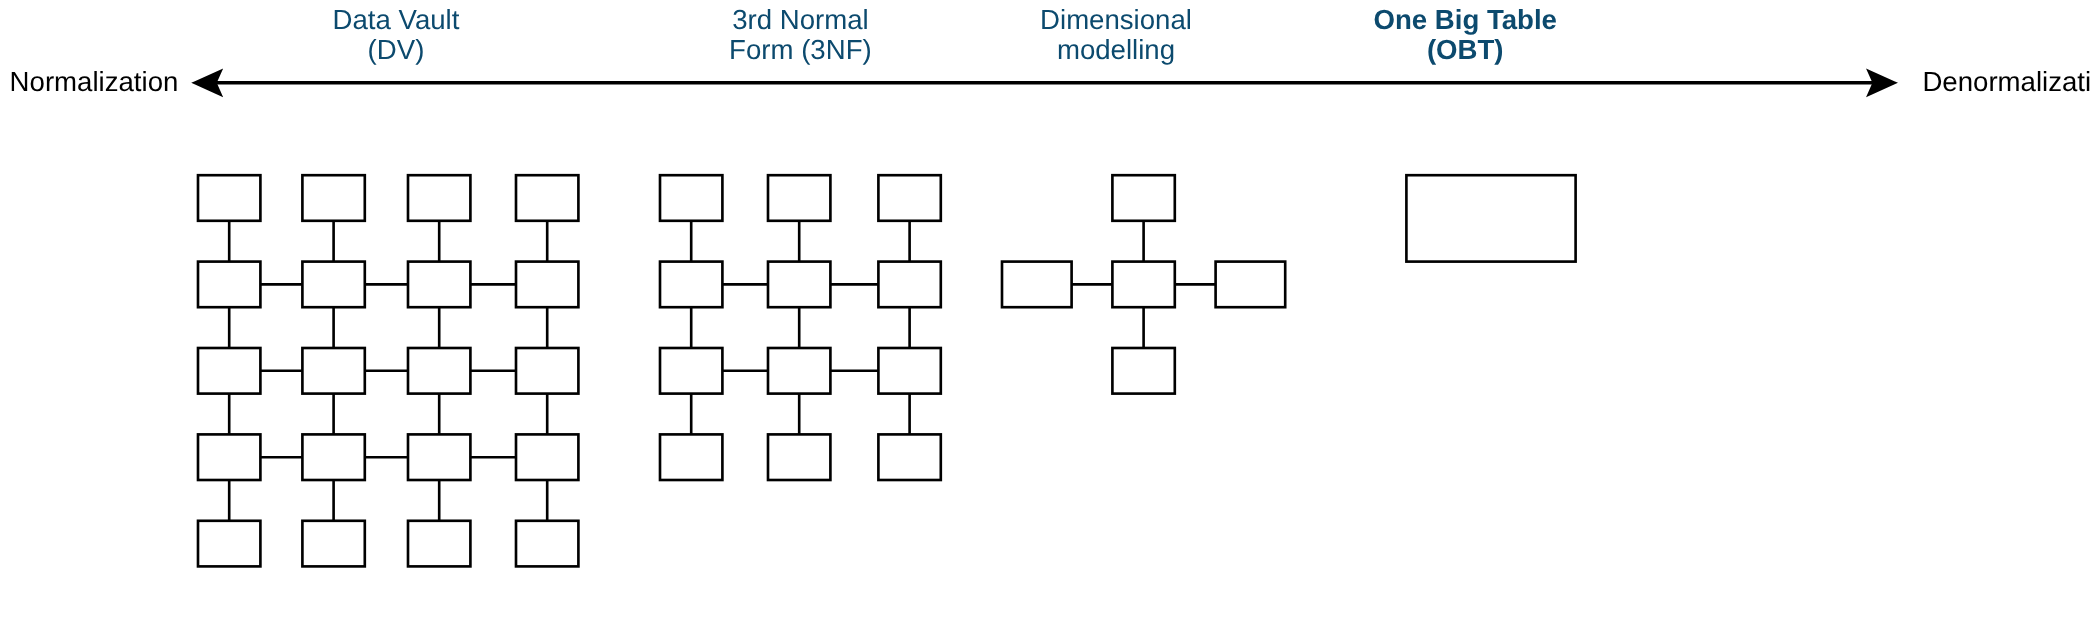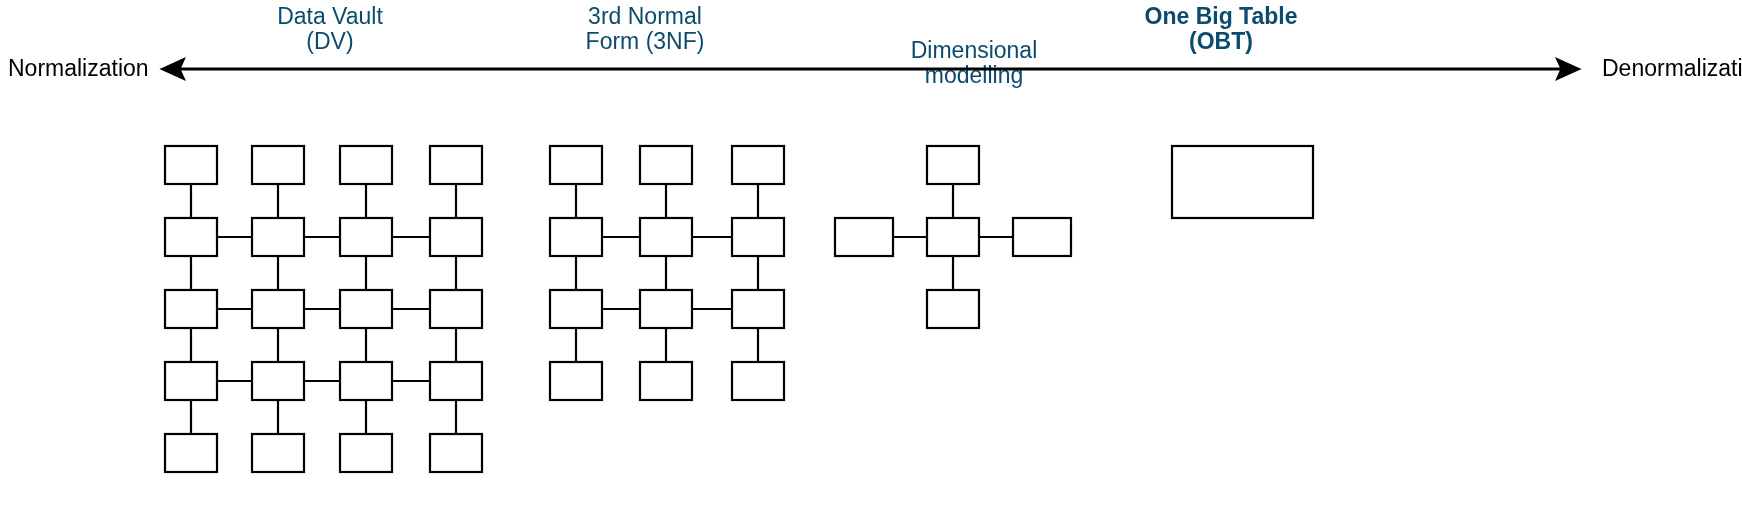--- a/index.html
+++ b/index.html
@@ -30,22 +30,22 @@
     position: absolute;
     font-size: 23px;
     color: #0c4a6e;
     text-align: center;
     line-height: 25px;
     white-space: pre-line;
     transform: translateX(-50%);
     top: 4px;
   }
   #stage-label-dv  { left: 330px; }
-  #stage-label-3nf { left: 645px; }
-  #stage-label-dim { left: 974px; margin-top: 34px; }
+  #stage-label-3nf { left: 667px; }
+  #stage-label-dim { left: 930px; }
   #stage-label-obt { left: 1221px; font-weight: bold; }
 
   svg#diagram {
     position: absolute;
     left: 0;
     top: 0;
     width: 1742px;
     height: 524px;
   }
   svg#diagram rect.node {

